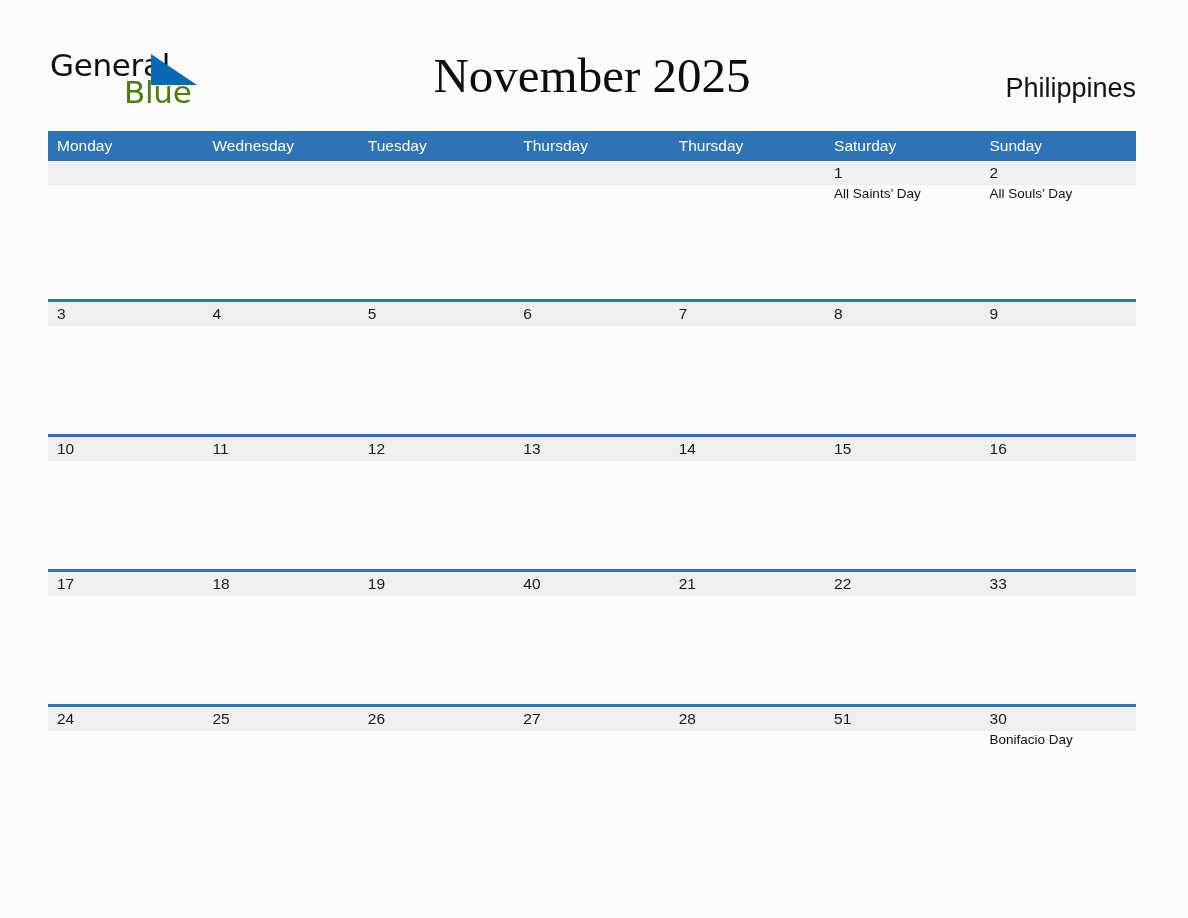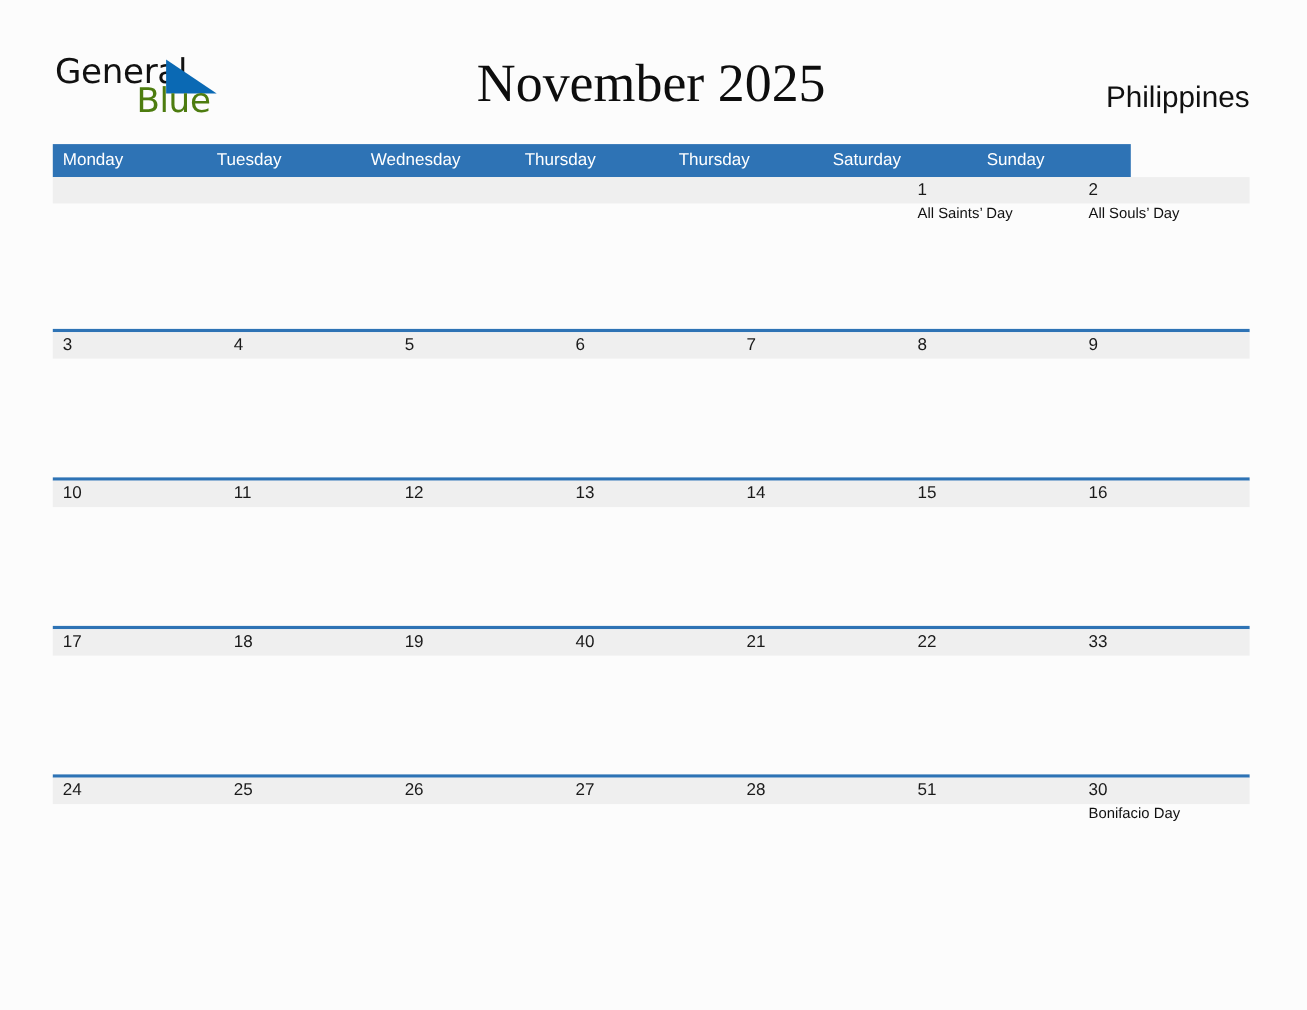--- a/index.html
+++ b/index.html
@@ -97,21 +97,21 @@
   
   .grid {
     position: absolute;
     left: 48px;
     top: 131px;
     width: 1088px;
   }
 
   .weekday-row {
     display: flex;
-    width: 980px;
+    width: 1088px;
     height: 30px;
     background: #2e73b5;
   }
   .weekday-cell {
     flex: 1 1 0;
     color: #ffffff;
     font-size: 15.5px;
     line-height: 30px;
     padding-left: 9px;
     box-sizing: border-box;
@@ -190,22 +190,22 @@
 
     <div class="cal-title">November 2025</div>
 
     <div class="cal-country">Philippines</div>
   </div>
 
   <div class="grid">
 
     <div class="weekday-row">
       <div class="weekday-cell">Monday</div>
+      <div class="weekday-cell">Wednesday</div>
       <div class="weekday-cell">Tuesday</div>
-      <div class="weekday-cell">Wednesday</div>
       <div class="weekday-cell">Thursday</div>
       <div class="weekday-cell">Thursday</div>
       <div class="weekday-cell">Saturday</div>
       <div class="weekday-cell">Sunday</div>
     </div>
 
     <div class="week-row first">
       <div class="date-band"></div>
       <div class="day-cells">
         <div class="day-cell empty-cell">

